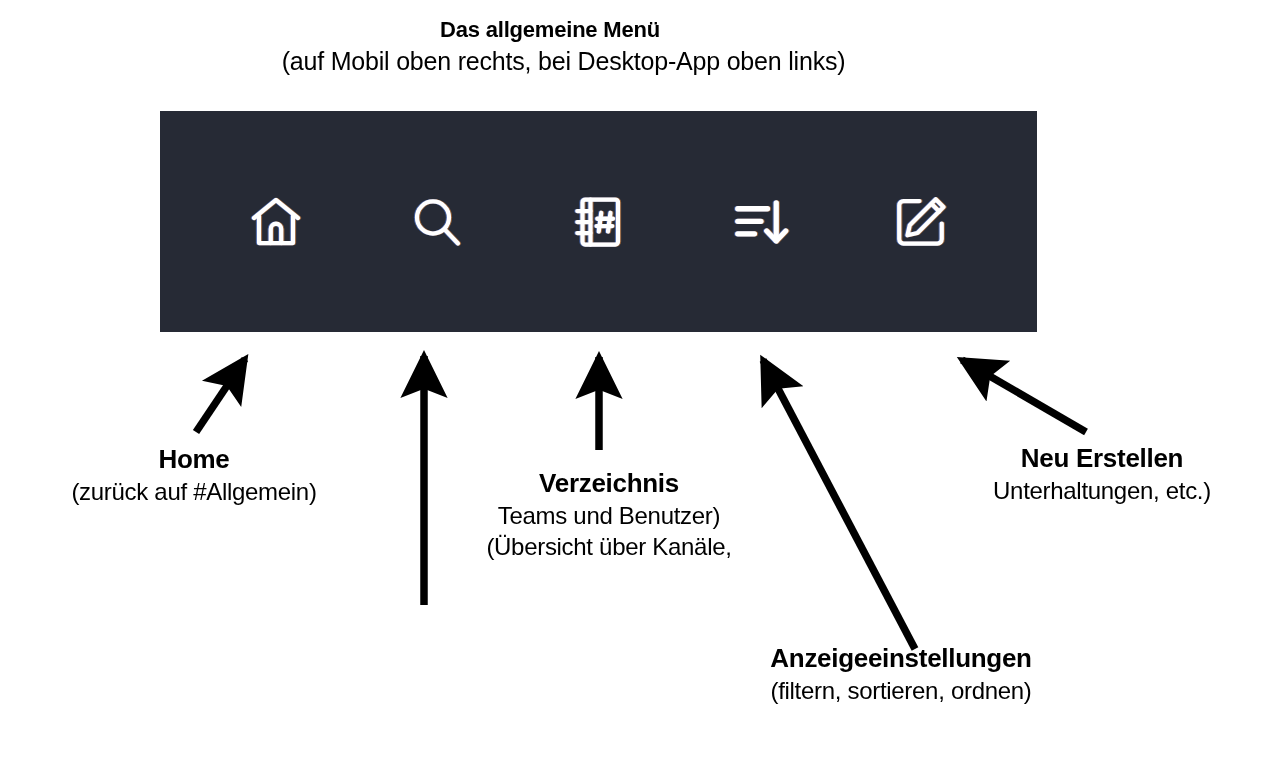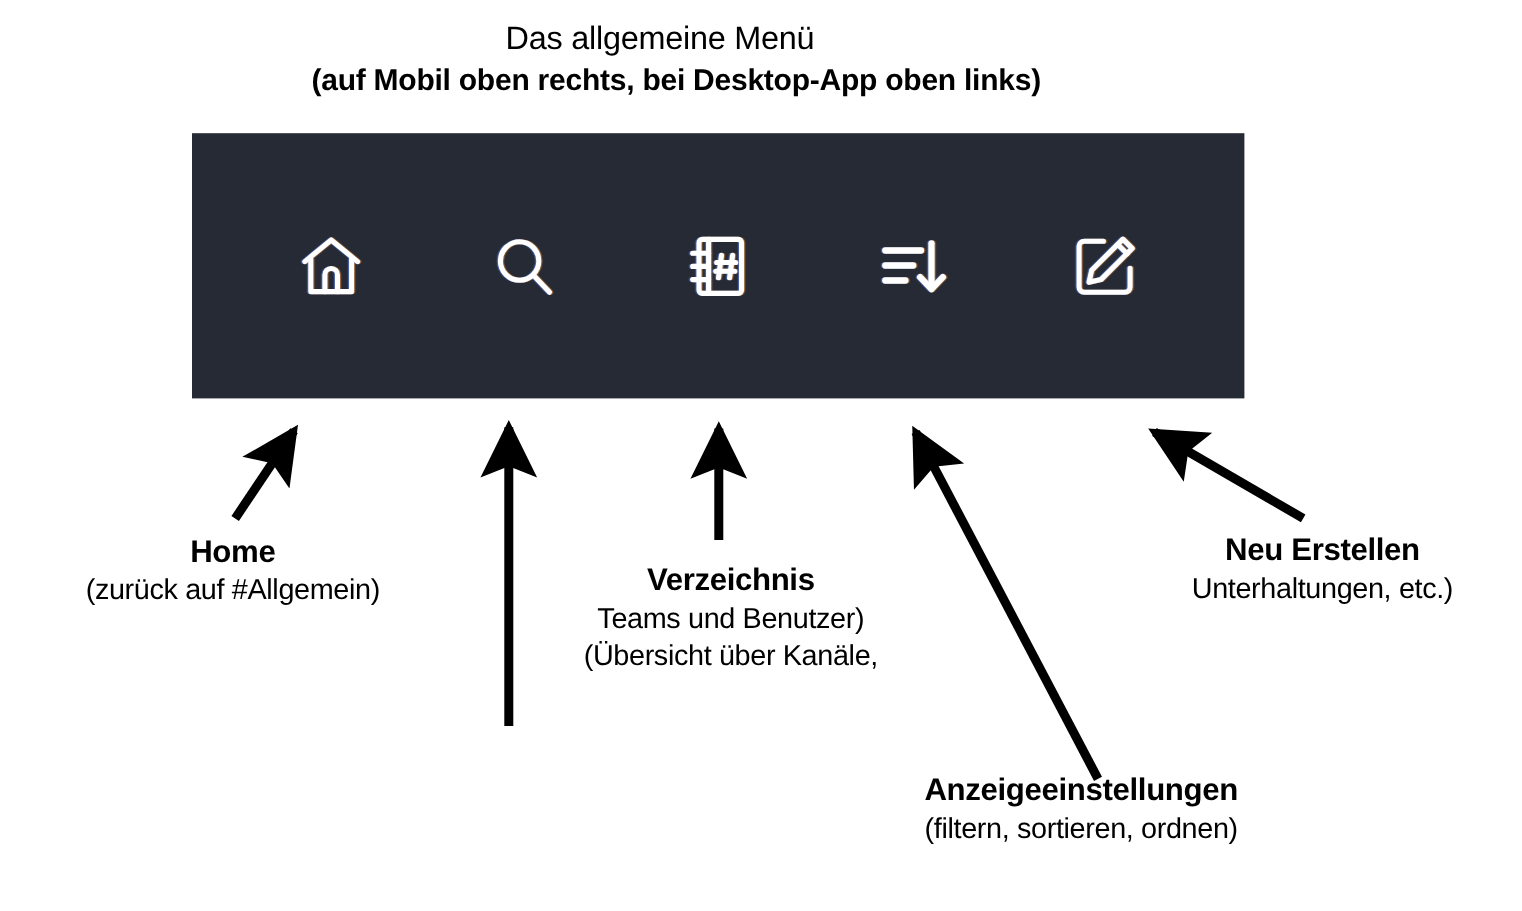--- a/index.html
+++ b/index.html
@@ -22,28 +22,28 @@
 
   
   .header-block {
     position: absolute;
     left: 0;
     top: 16px;
     width: 1100px;
     text-align: center;
   }
   .header-title {
-    font-size: 27px;
-    font-weight: normal;
+    font-size: 22px;
+    font-weight: bold;
     line-height: 1.24;
     letter-spacing: -0.2px;
   }
   .header-sub {
     font-size: 25px;
-    font-weight: bold;
+    font-weight: normal;
     line-height: 1.28;
     letter-spacing: -0.2px;
     margin-top: 2px;
     margin-left: 27px;
   }
 
   
   .toolbar {
     position: absolute;
     left: 160px;

